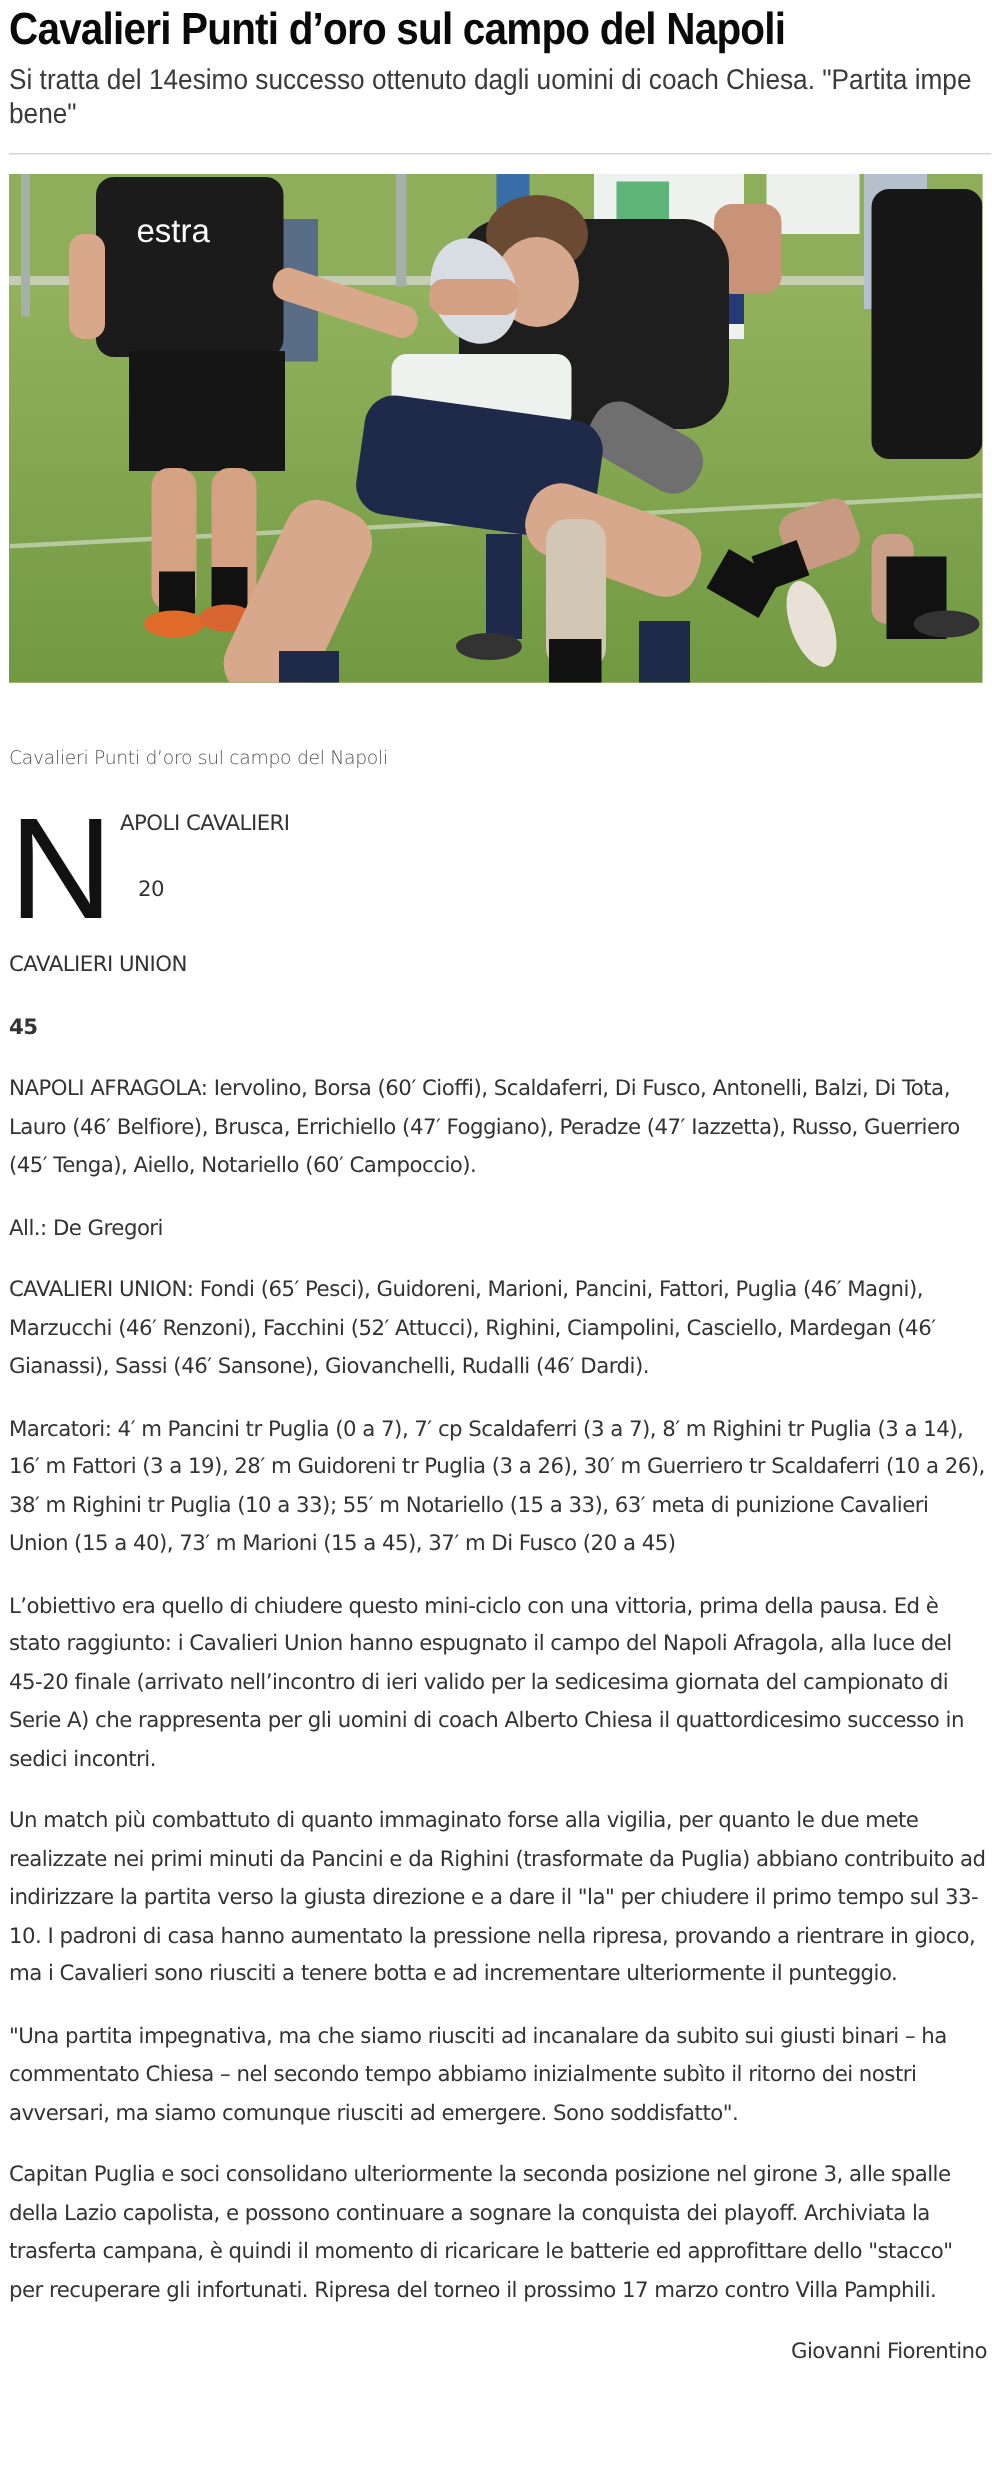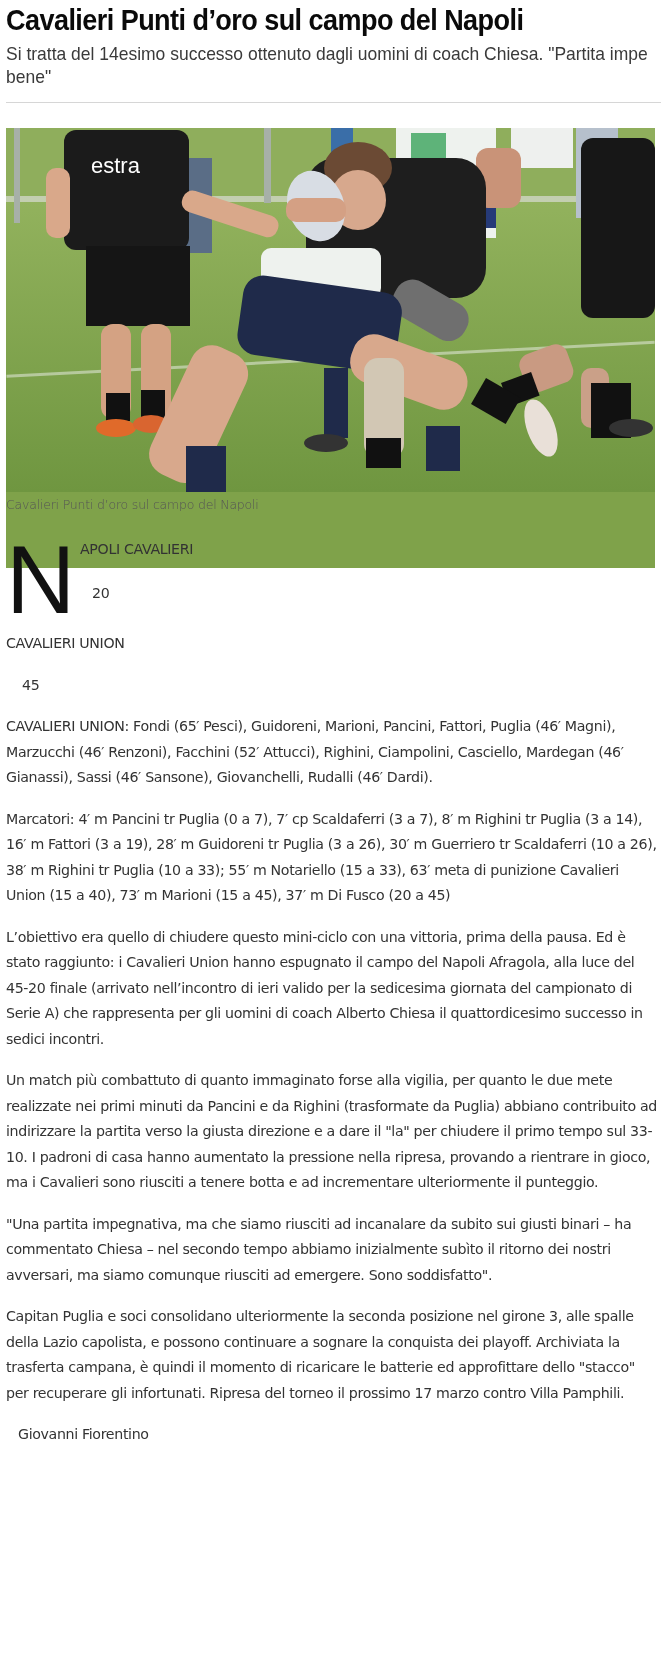--- a/index.html
+++ b/index.html
@@ -44,24 +44,24 @@
     .divider {
       position: absolute;
       top: 102px;
       left: 0;
       width: 655px;
       height: 1px;
       background: #d6d6d6;
     }
     .photo {
       position: absolute;
-      top: 128px;
+      top: 116px;
       left: 0;
       width: 649px;
-      height: 440px;
+      height: 339px;
       overflow: hidden;
       background: #7fa24a;
     }
     .photo svg { display: block; }
     .caption {
       position: absolute;
       top: 497px;
       left: 0;
       font-size: 12.5px;
       color: #555;
@@ -88,22 +88,22 @@
       font-family: "Liberation Sans", sans-serif;
       font-size: 96px;
       line-height: 80px;
       color: #111;
       font-weight: normal;
     }
     .dc-line1 { position: absolute; left: 74px; top: -3px; }
     .dc-line2 { position: absolute; left: 74px; top: 41px; margin-left: 12px; }
     .p { margin: 0 0 16px 0; }
     .team2 { margin: 16px 0 16px 0; }
-    .score2 { margin: 0 0 16px 16px; }
-    .author { margin: 12px; }
+    .score2 { margin: 0 0 16px 0; font-weight: bold; }
+    .author { margin: 0; text-align: right; }
   </style>
 </head>
 <body>
 
 <div class="article">
   <h1 class="headline">Cavalieri Punti d’oro sul campo del Napoli</h1>
   <div class="subtitle">
     <span class="line">Si tratta del 14esimo successo ottenuto dagli uomini di coach Chiesa. "Partita impe</span>
     <span class="line">bene"</span>
   </div>
@@ -180,20 +180,22 @@
   <div class="caption">Cavalieri Punti d’oro sul campo del Napoli</div>
 
   <div class="body-text">
     <div class="dropcap-block">
       <span class="dropcap">N</span>
       <span class="dc-line1">APOLI CAVALIERI</span>
       <span class="dc-line2">20</span>
     </div>
     <p class="team2">CAVALIERI UNION</p>
     <p class="score2">45</p>
+    <p class="p">NAPOLI AFRAGOLA: Iervolino, Borsa (60′ Cioffi), Scaldaferri, Di Fusco, Antonelli, Balzi, Di Tota, Lauro (46′ Belfiore), Brusca, Errichiello (47′ Foggiano), Peradze (47′ Iazzetta), Russo, Guerriero (45′ Tenga), Aiello, Notariello (60′ Campoccio).</p>
+    <p class="p">All.: De Gregori</p>
     <p class="p">CAVALIERI UNION: Fondi (65′ Pesci), Guidoreni, Marioni, Pancini, Fattori, Puglia (46′ Magni), Marzucchi (46′ Renzoni), Facchini (52′ Attucci), Righini, Ciampolini, Casciello, Mardegan (46′ Gianassi), Sassi (46′ Sansone), Giovanchelli, Rudalli (46′ Dardi).</p>
     <p class="p">Marcatori: 4′ m Pancini tr Puglia (0 a 7), 7′ cp Scaldaferri (3 a 7), 8′ m Righini tr Puglia (3 a 14), 16′ m Fattori (3 a 19), 28′ m Guidoreni tr Puglia (3 a 26), 30′ m Guerriero tr Scaldaferri (10 a 26), 38′ m Righini tr Puglia (10 a 33); 55′ m Notariello (15 a 33), 63′ meta di punizione Cavalieri Union (15 a 40), 73′ m Marioni (15 a 45), 37′ m Di Fusco (20 a 45)</p>
     <p class="p">L’obiettivo era quello di chiudere questo mini-ciclo con una vittoria, prima della pausa. Ed è stato raggiunto: i Cavalieri Union hanno espugnato il campo del Napoli Afragola, alla luce del 45-20 finale (arrivato nell’incontro di ieri valido per la sedicesima giornata del campionato di Serie A) che rappresenta per gli uomini di coach Alberto Chiesa il quattordicesimo successo in sedici incontri.</p>
     <p class="p">Un match più combattuto di quanto immaginato forse alla vigilia, per quanto le due mete realizzate nei primi minuti da Pancini e da Righini (trasformate da Puglia) abbiano contribuito ad indirizzare la partita verso la giusta direzione e a dare il "la" per chiudere il primo tempo sul 33-10. I padroni di casa hanno aumentato la pressione nella ripresa, provando a rientrare in gioco, ma i Cavalieri sono riusciti a tenere botta e ad incrementare ulteriormente il punteggio.</p>
     <p class="p">"Una partita impegnativa, ma che siamo riusciti ad incanalare da subito sui giusti binari – ha commentato Chiesa – nel secondo tempo abbiamo inizialmente subìto il ritorno dei nostri avversari, ma siamo comunque riusciti ad emergere. Sono soddisfatto".</p>
     <p class="p">Capitan Puglia e soci consolidano ulteriormente la seconda posizione nel girone 3, alle spalle della Lazio capolista, e possono continuare a sognare la conquista dei playoff. Archiviata la trasferta campana, è quindi il momento di ricaricare le batterie ed approfittare dello "stacco" per recuperare gli infortunati. Ripresa del torneo il prossimo 17 marzo contro Villa Pamphili.</p>
     <p class="author">Giovanni Fiorentino</p>
   </div>
 </div>
 

